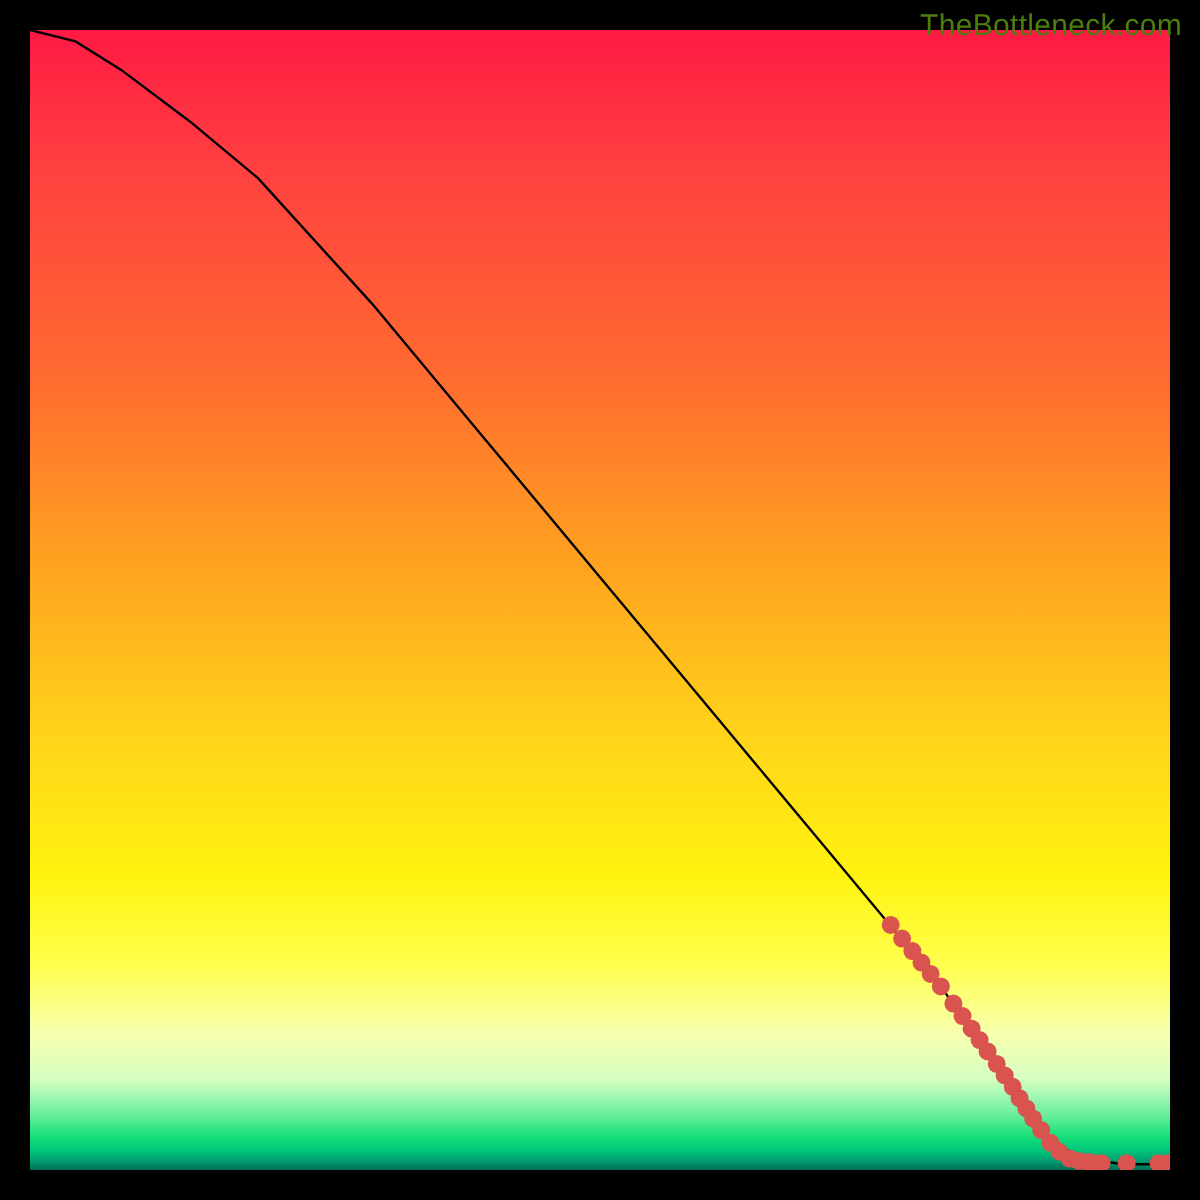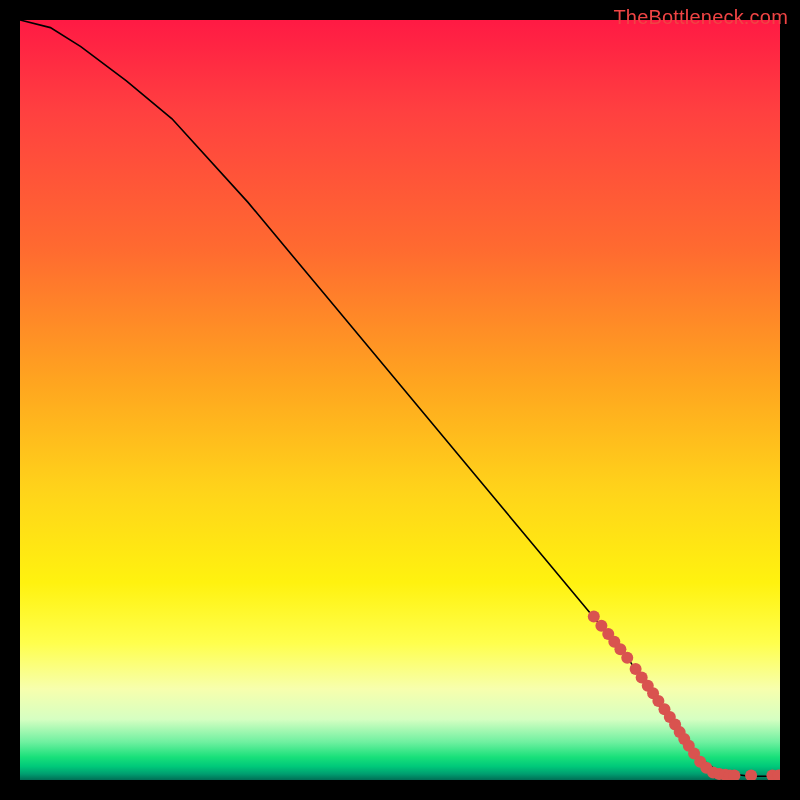--- a/index.html
+++ b/index.html
@@ -47,21 +47,21 @@
   .curve-svg {
     position: absolute;
     inset: 0;
     width: 100%;
     height: 100%;
   }
   .watermark {
     position: absolute;
     top: 6px;
     right: 12px;
-    color: #ef4444;
+    color: #4d7c0f;
     font-size: 20px;
     letter-spacing: 0.2px;
     user-select: none;
   }
 </style>
 </head>
 <body>
 
 <div class="frame">
   <div class="plot">

